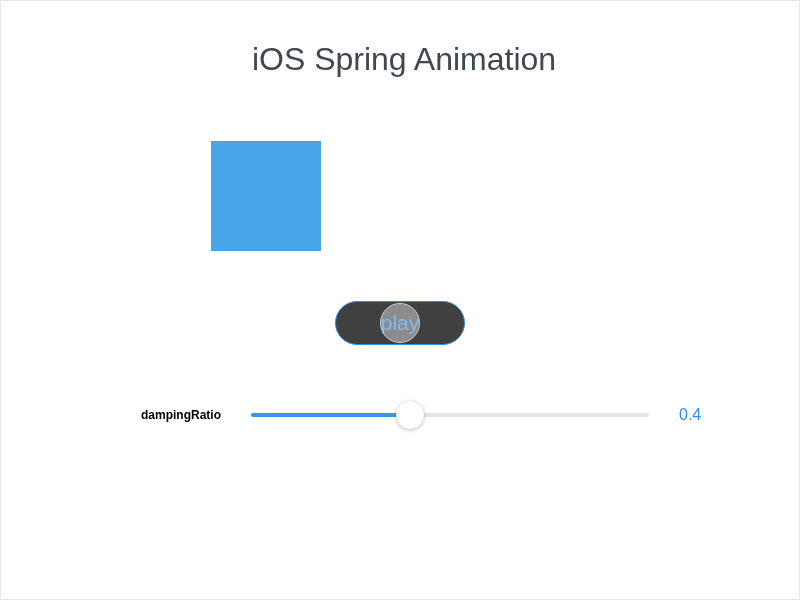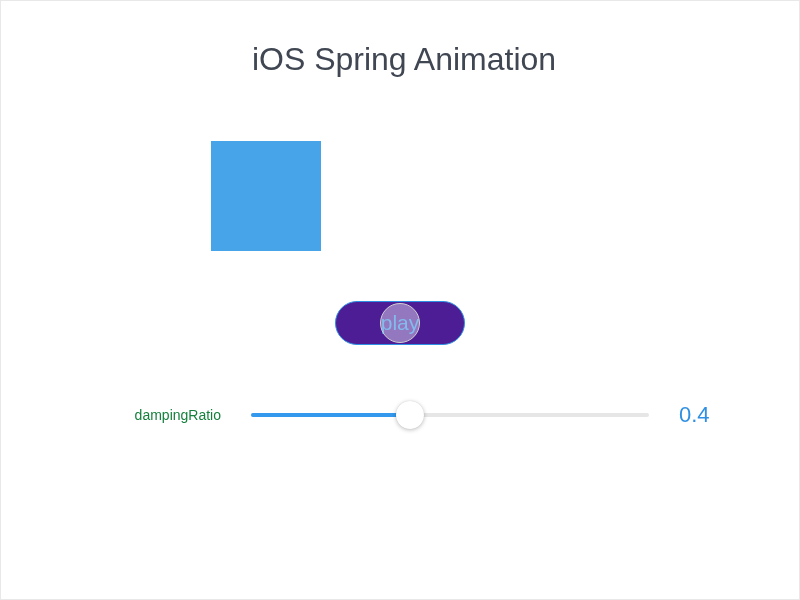--- a/index.html
+++ b/index.html
@@ -32,21 +32,21 @@
     }
     .play-button {
       position: absolute;
       top: 300px;
       left: 50%;
       transform: translateX(-50%);
       width: 130px;
       height: 44px;
       border: 1.5px solid #2f8fe2;
       border-radius: 22px;
-      background: #4c1d95;
+      background: #404040;
       color: #2f8fe2;
       font-size: 21px;
       font-weight: 300;
       cursor: pointer;
       font-family: inherit;
       line-height: 40px;
     }
     .cursor-circle {
       position: absolute;
       top: 302px;
@@ -67,23 +67,23 @@
     }
     .control-row {
       display: flex;
       align-items: center;
       padding: 0 60px;
       margin-bottom: 55px;
     }
     .control-label {
       width: 160px;
       text-align: right;
-      font-size: 14px;
-      color: #15803d;
-      font-weight: 400;
+      font-size: 12px;
+      color: #000000;
+      font-weight: 700;
     }
     .slider-container {
       flex: 1;
       margin: 0 30px;
       position: relative;
       height: 28px;
       display: flex;
       align-items: center;
     }
     .slider-track {
@@ -107,21 +107,21 @@
       transform: translate(-50%, -50%);
       width: 28px;
       height: 28px;
       background: #ffffff;
       border-radius: 50%;
       box-shadow: 0 1px 4px rgba(0,0,0,0.25), 0 0 1px rgba(0,0,0,0.15);
     }
     .control-value {
       width: 60px;
       text-align: left;
-      font-size: 22px;
+      font-size: 16px;
       color: #2f8fe2;
       font-weight: 400;
     }
   </style>
 </head>
 <body>
 
 <h1 class="title">iOS Spring Animation</h1>
 
 <div class="square"></div>

